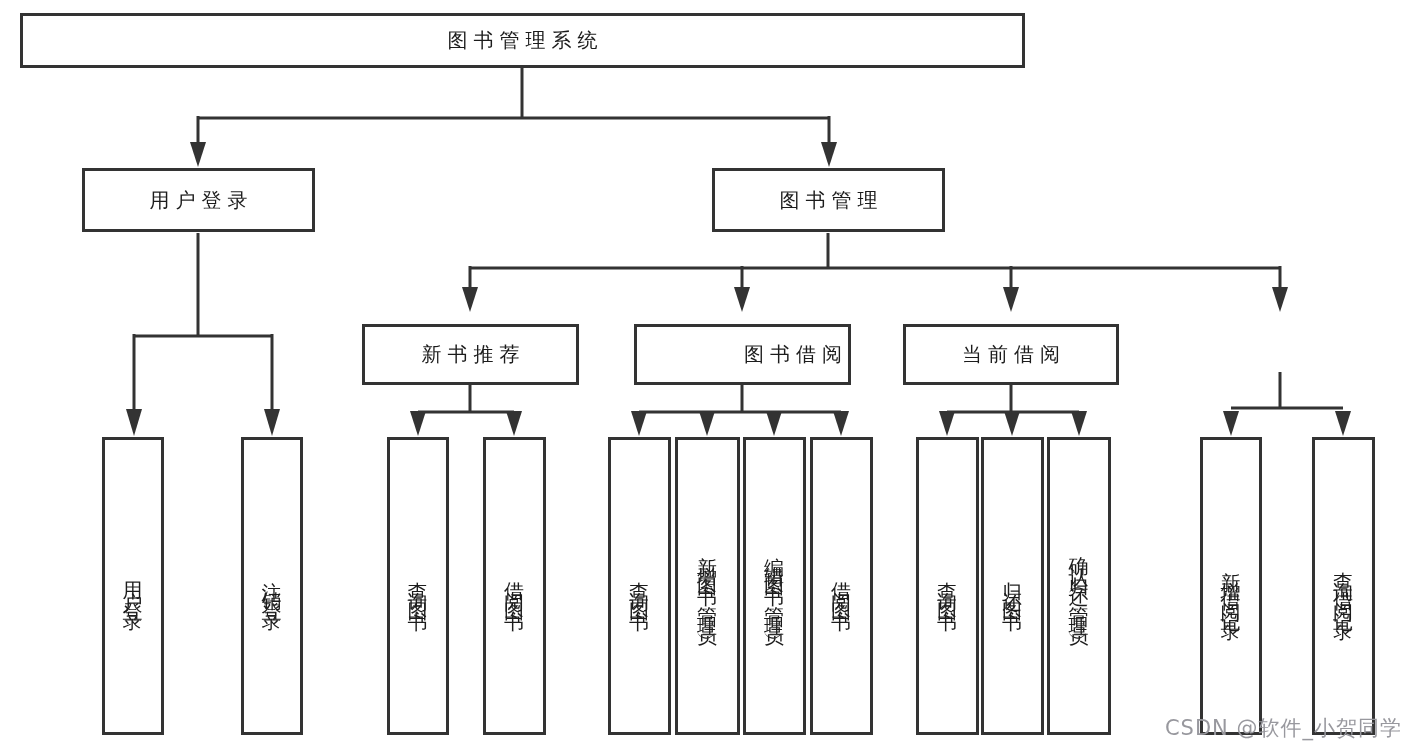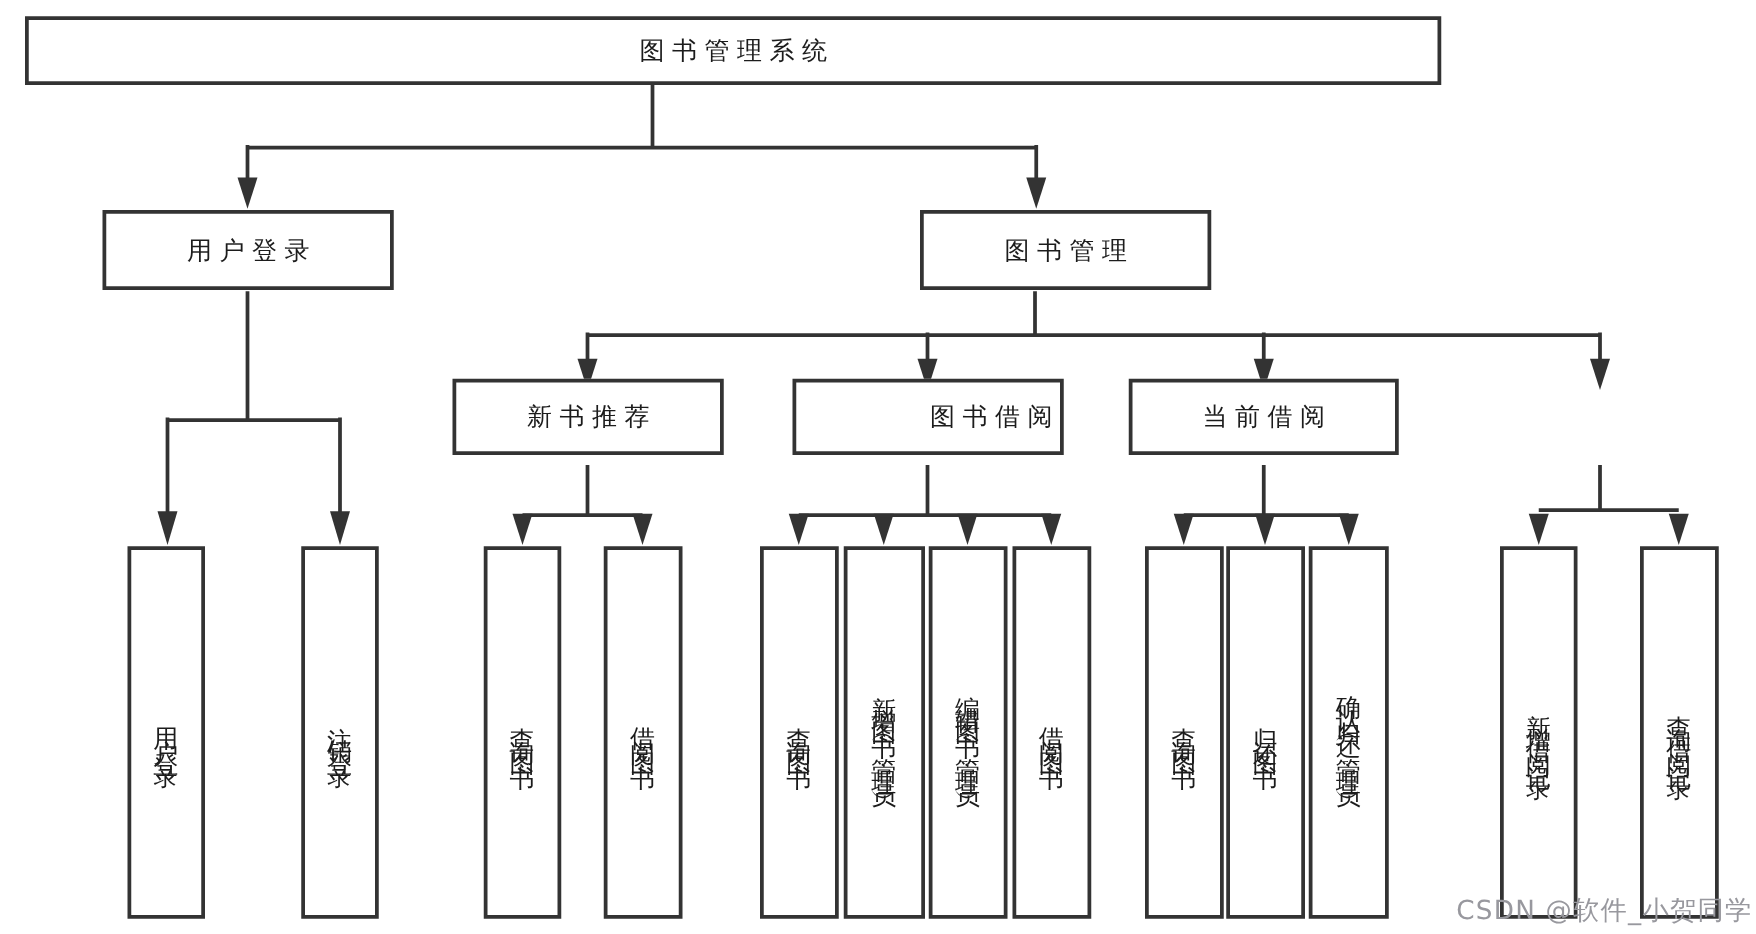--- a/index.html
+++ b/index.html
@@ -40,27 +40,27 @@
   .vlabel {
     writing-mode: vertical-lr;
     text-orientation: mixed;
     font-size: 20px;
     color: #1c1c1c;
     letter-spacing: 10px;
     line-height: 1;
     white-space: nowrap;
   }
   
-  #root-box  { left: 20px;  top: 13px;  width: 1133px; height: 55px; text-align: center; }
+  #root-box  { left: 20px;  top: 13px;  width: 1005px; height: 55px; text-align: center; }
   
   .lvl2      { top: 168px; height: 64px; }
   #l2-a      { left: 82px;  width: 233px; }
-  #l2-b      { left: 712px; width: 233px; margin-left: 24px; }
-  
-  .lvl3      { top: 303px; height: 61px; }
+  #l2-b      { left: 712px; width: 233px; }
+  
+  .lvl3      { top: 324px; height: 61px; }
   #l3-a      { left: 362px;  width: 217px; }
   #l3-b      { left: 634px;  width: 217px; justify-content: flex-end; }
   #l3-c      { left: 903px;  width: 216px; }
   #l3-d      { left: 1172px; width: 216px; }
   
   .leaf      { top: 437px; height: 298px; }
   #lf1  { left: 102px;  width: 62px; }
   #lf2  { left: 241px;  width: 62px; }
   #lf3  { left: 387px;  width: 62px; }
   #lf4  { left: 483px;  width: 63px; }

